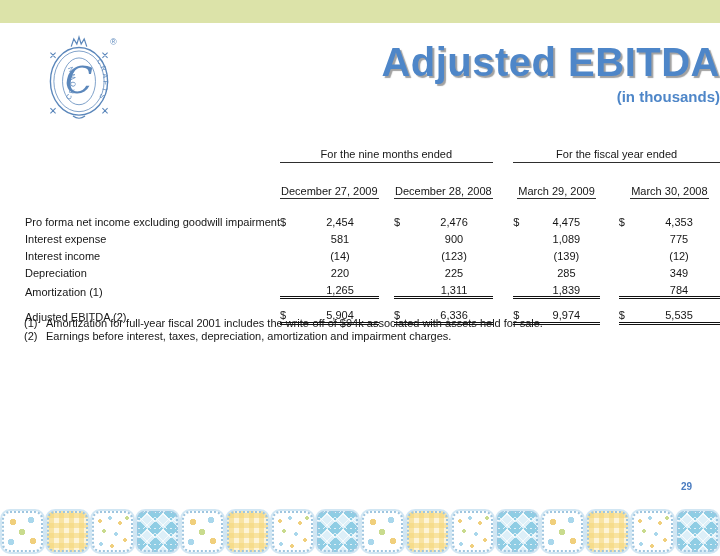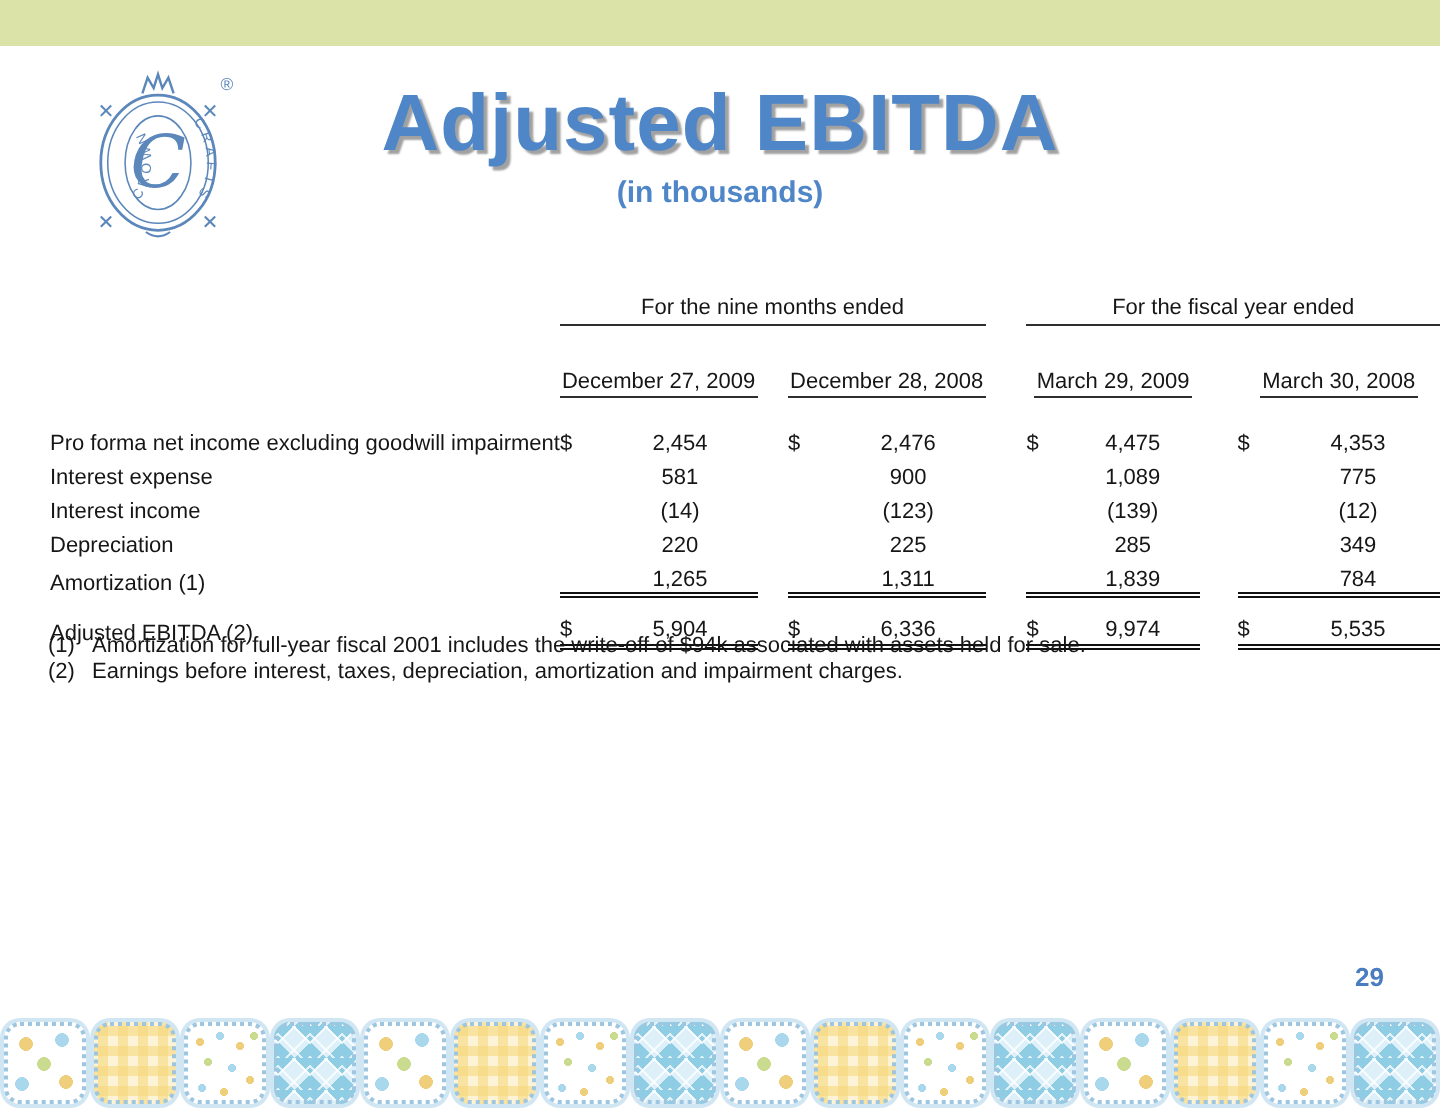--- a/index.html
+++ b/index.html
@@ -10,21 +10,21 @@
     --rule-dark:#2e2e2e;
     --text:#161616;
   }
   html,body{margin:0;padding:0;background:#ffffff;}
   .slide{
     position:relative;width:720px;height:556px;background:#fff;
     font-family:"Liberation Sans",sans-serif;color:var(--text);overflow:hidden;
   }
   .top-strip{position:absolute;top:0;left:0;width:720px;height:23px;background:var(--strip-green);}
   .logo{position:absolute;top:33px;left:40px;width:78px;height:88px;}
-  .title-block{position:absolute;top:40px;left:0;width:720px;text-align:center;}
+  .title-block{position:absolute;top:40px;left:0;width:720px;text-align:right;}
   .title-block h1{
     margin:0;font-size:40px;line-height:1.1;font-weight:bold;color:var(--title-blue);
     letter-spacing:0.5px;text-shadow:2px 2px 1px rgba(110,110,110,0.65);
   }
   .subtitle{margin-top:4px;font-size:15px;font-weight:bold;color:var(--title-blue);}
 
   table.fin{
     position:absolute;top:144px;left:25px;border-collapse:collapse;table-layout:fixed;
     font-size:11px;color:var(--text);
   }
@@ -38,21 +38,21 @@
   td.dol{text-align:left;padding-left:3px;}
   td.val{text-align:center;padding-right:2px;}
   tr.total-row td{height:20px;padding-top:2px;padding-bottom:1px;}
   tr.total-row td.dol,tr.total-row td.val{
     border-top:3px double #111;border-bottom:3px double #111;
   }
   .footnotes{position:absolute;top:317px;left:24px;width:620px;font-size:11px;line-height:13px;}
   .fn-row{display:flex;}
   .fn-num{width:22px;flex:0 0 22px;}
   .fn-text{flex:1;}
-  .page-number{position:absolute;top:481px;right:28px;font-size:13px;font-weight:bold;color:var(--page-blue);}
+  .page-number{position:absolute;top:481px;right:28px;font-size:10px;font-weight:bold;color:var(--page-blue);}
 
   .quilt{
     position:absolute;bottom:1px;left:0;width:720px;height:48px;
     display:flex;align-items:center;justify-content:space-between;padding:0 2px;box-sizing:border-box;
   }
   .patch{
     width:41px;height:41px;flex:0 0 41px;border-radius:8px;box-sizing:border-box;
     border:2px dotted #9fc6e0;box-shadow:0 0 0 2px rgba(171,209,233,0.55);
     background-color:#fff;
   }

